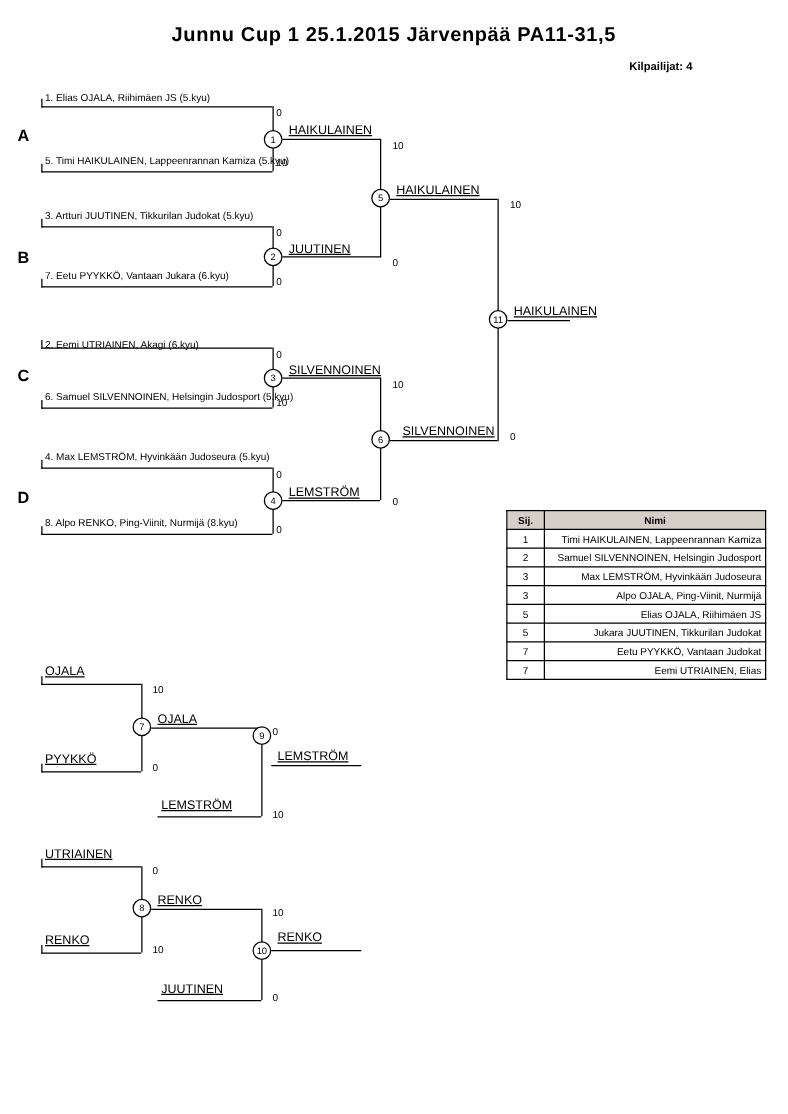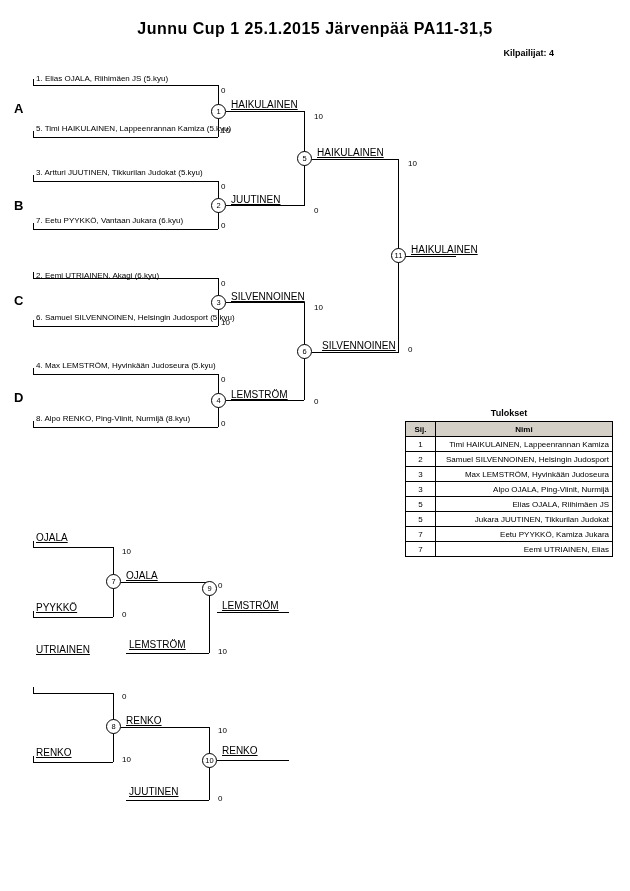--- a/index.html
+++ b/index.html
@@ -203,21 +203,21 @@
   <div class="wname" style="left:129px; top:639px;">LEMSTRÖM</div>
   <div class="line hline" style="left:126px; top:653px; width:83px;"></div>
   <div class="score" style="left:218px; top:647px;">10</div>
   <div class="score" style="left:218px; top:581px;">0</div>
 
   <div class="line vline" style="left:209px; top:582px; height:71px;"></div>
   <div class="node" style="left:202px; top:581px;">9</div>
   <div class="wname" style="left:222px; top:600px;">LEMSTRÖM</div>
   <div class="line hline" style="left:217px; top:612px; width:72px;"></div>
 
-  <div class="wname" style="left:36px; top:644px;text-align:right;">UTRIAINEN</div>
+  <div class="wname" style="left:36px; top:678px;text-align:right;">UTRIAINEN</div>
   <div class="line hline" style="left:33px; top:693px; width:80px;"></div>
   <div class="line vline" style="left:33px; top:687px; height:7px;"></div>
   <div class="score" style="left:122px; top:692px;">0</div>
 
   <div class="wname" style="left:36px; top:747px;">RENKO</div>
   <div class="line hline" style="left:33px; top:762px; width:80px;"></div>
   <div class="line vline" style="left:33px; top:756px; height:7px;"></div>
   <div class="score" style="left:122px; top:755px;">10</div>
 
   <div class="line vline" style="left:113px; top:693px; height:69px;"></div>
@@ -229,21 +229,20 @@
   <div class="line hline" style="left:126px; top:800px; width:83px;"></div>
   <div class="score" style="left:218px; top:794px;">0</div>
   <div class="score" style="left:218px; top:726px;">10</div>
 
   <div class="line vline" style="left:209px; top:727px; height:73px;"></div>
   <div class="node" style="left:202px; top:753px;">10</div>
   <div class="wname" style="left:222px; top:745px;">RENKO</div>
   <div class="line hline" style="left:217px; top:760px; width:72px;"></div>
 
   <div class="results">
-    <div class="cap">Tulokset</div>
     <table class="res">
       <thead>
         <tr>
           <th class="c1">Sij.</th>
           <th class="c2">Nimi</th>
         </tr>
       </thead>
       <tbody>
         <tr>
           <td class="c1">1</td>
@@ -264,21 +263,21 @@
         <tr>
           <td class="c1">5</td>
           <td class="c2">Elias OJALA, Riihimäen JS</td>
         </tr>
         <tr>
           <td class="c1">5</td>
           <td class="c2">Jukara JUUTINEN, Tikkurilan Judokat</td>
         </tr>
         <tr>
           <td class="c1">7</td>
-          <td class="c2">Eetu PYYKKÖ, Kamiza Jukara</td>
+          <td class="c2">Eetu PYYKKÖ, Vantaan Judokat</td>
         </tr>
         <tr>
           <td class="c1">7</td>
           <td class="c2">Eemi UTRIAINEN, Elias</td>
         </tr>
       </tbody>
     </table>
   </div>
 
 </div>

